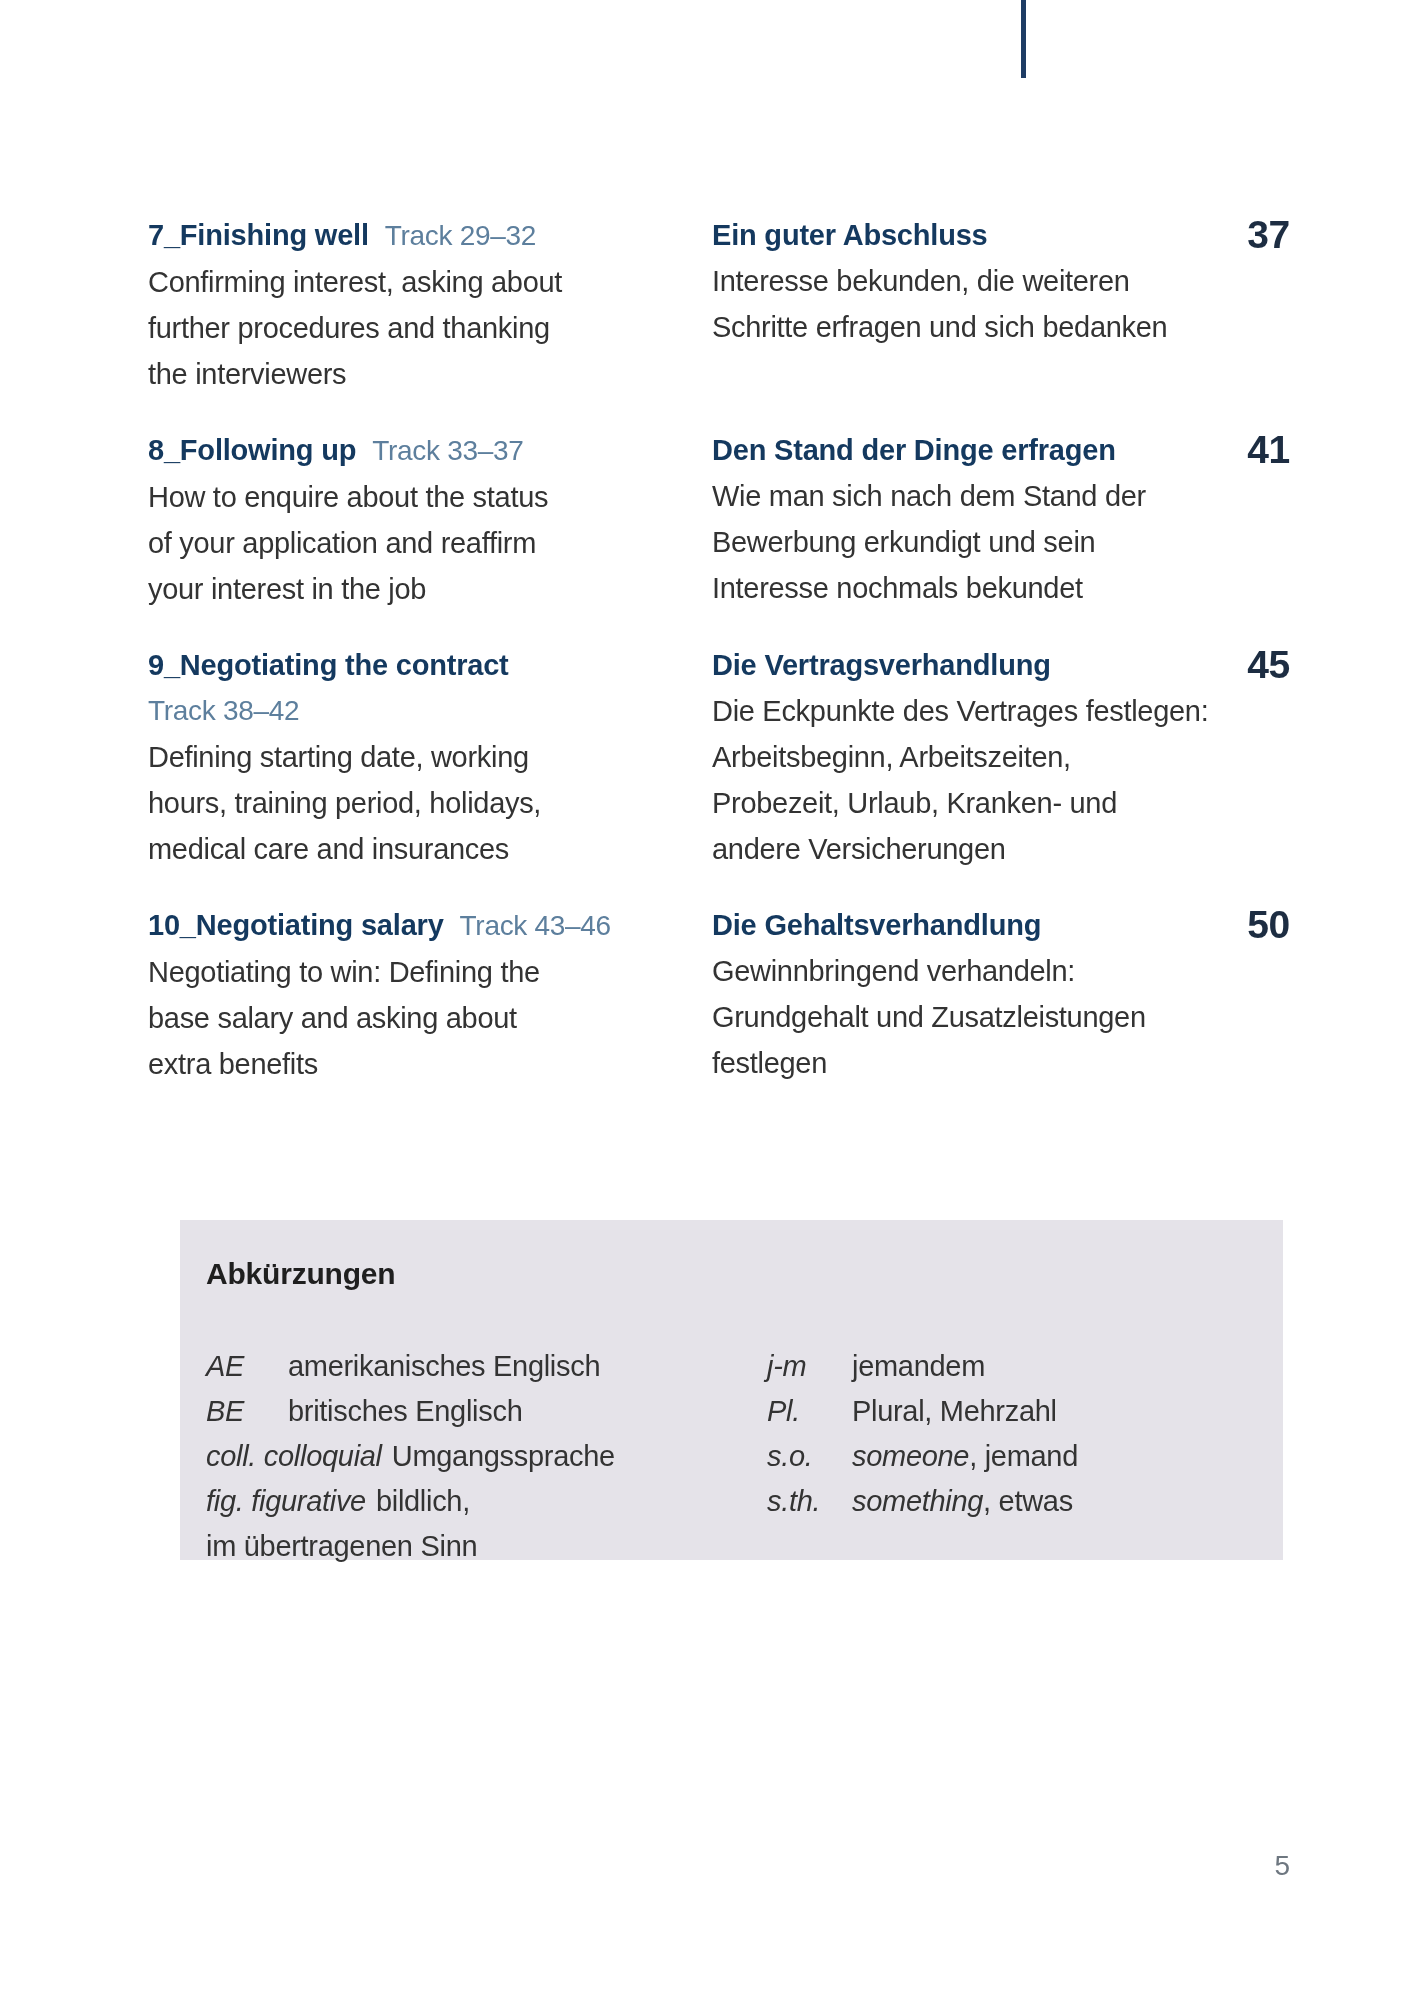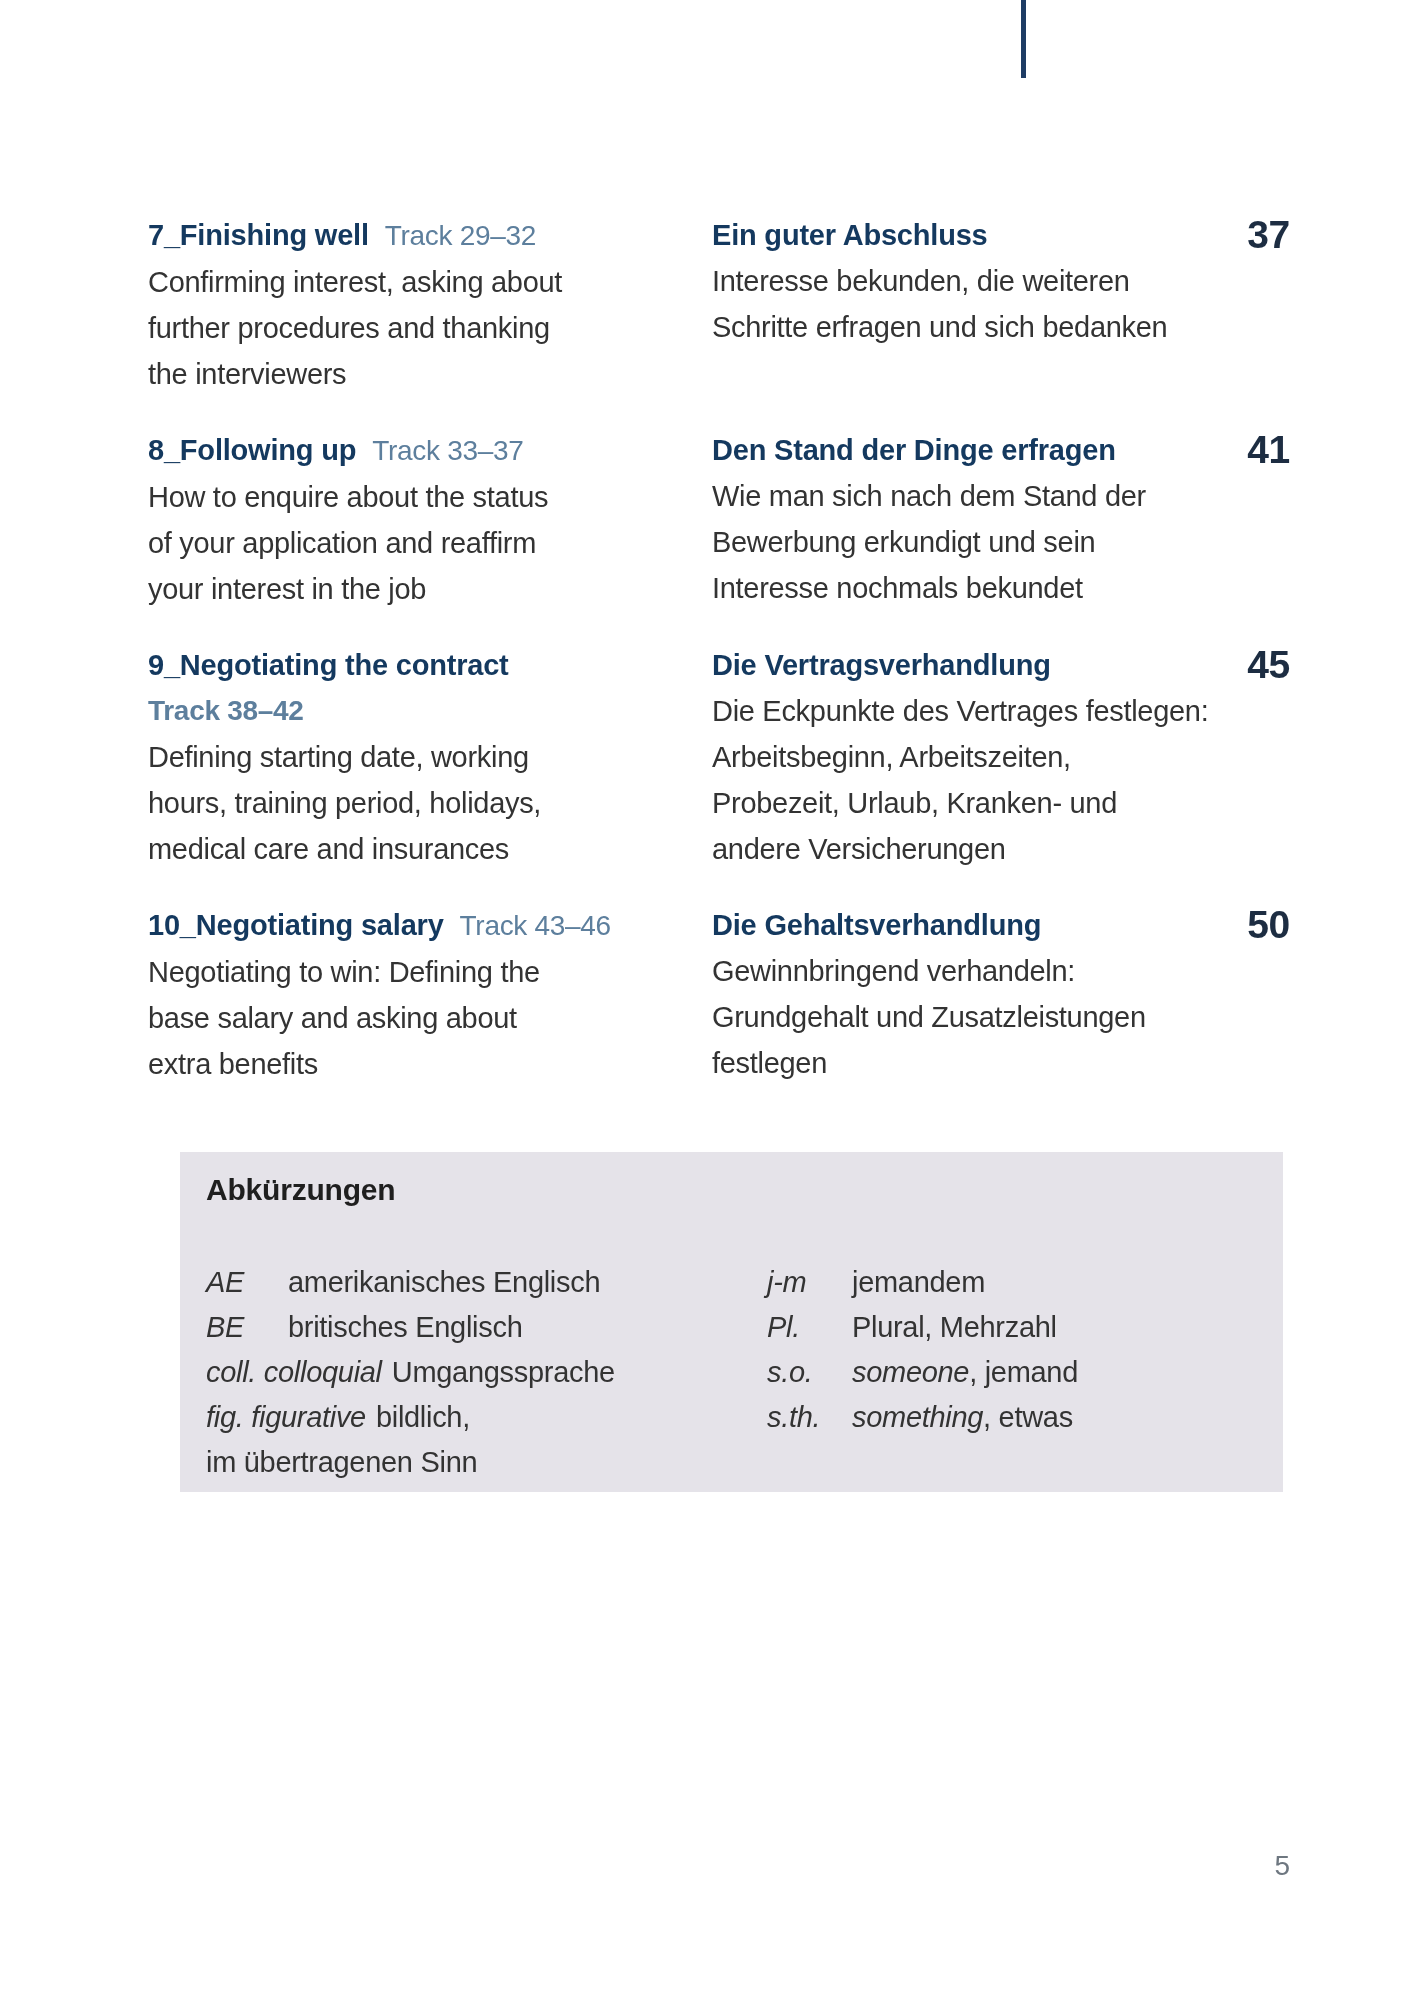--- a/index.html
+++ b/index.html
@@ -26,31 +26,31 @@
   
   .toc{
     position:absolute;left:148px;top:212px;width:1142px;
     font-size:29px;line-height:46px;letter-spacing:-0.3px;font-weight:300;
   }
   .entry{display:flex;position:relative;margin-bottom:30px;}
   .col-en{width:564px;flex-shrink:0;}
   .col-de{flex:1;}
   .en-title,.de-title{font-weight:700;color:var(--heading);letter-spacing:-0.2px;}
   .track{color:var(--track);font-weight:400;font-size:28px;margin-left:16px;}
-  .track-block{display:block;color:var(--track);font-weight:700;font-size:28px;margin-left:0;}
+  .track-block{display:block;color:var(--track);font-weight:400;font-size:28px;margin-left:0;}
   .dline{display:block;white-space:nowrap;}
   .page-num{
     position:absolute;right:0;top:0;width:70px;text-align:right;
     font-weight:700;color:var(--page-number);font-size:39px;line-height:46px;
   }
   
   .abbrev-box{
-    position:absolute;left:180px;top:1152px;width:1103px;height:340px;
+    position:absolute;left:180px;top:1220px;width:1103px;height:340px;
     background:var(--box-bg);box-sizing:border-box;
-    padding:20px 0 0 26px;
+    padding:36px 0 0 26px;
   }
   .abbrev-title{
     margin:0;font-size:30px;line-height:36px;font-weight:700;color:#1f1f1f;
     letter-spacing:-0.2px;
   }
   .abbrev-cols{display:flex;margin-top:52px;font-size:29px;line-height:45px;font-weight:300;letter-spacing:-0.3px;}
   .abbrev-col.left{width:561px;flex-shrink:0;}
   .abbrev-col.right{flex:1;}
   .arow{white-space:nowrap;}
   .term{font-style:italic;display:inline-block;min-width:72px;margin-right:10px;}

